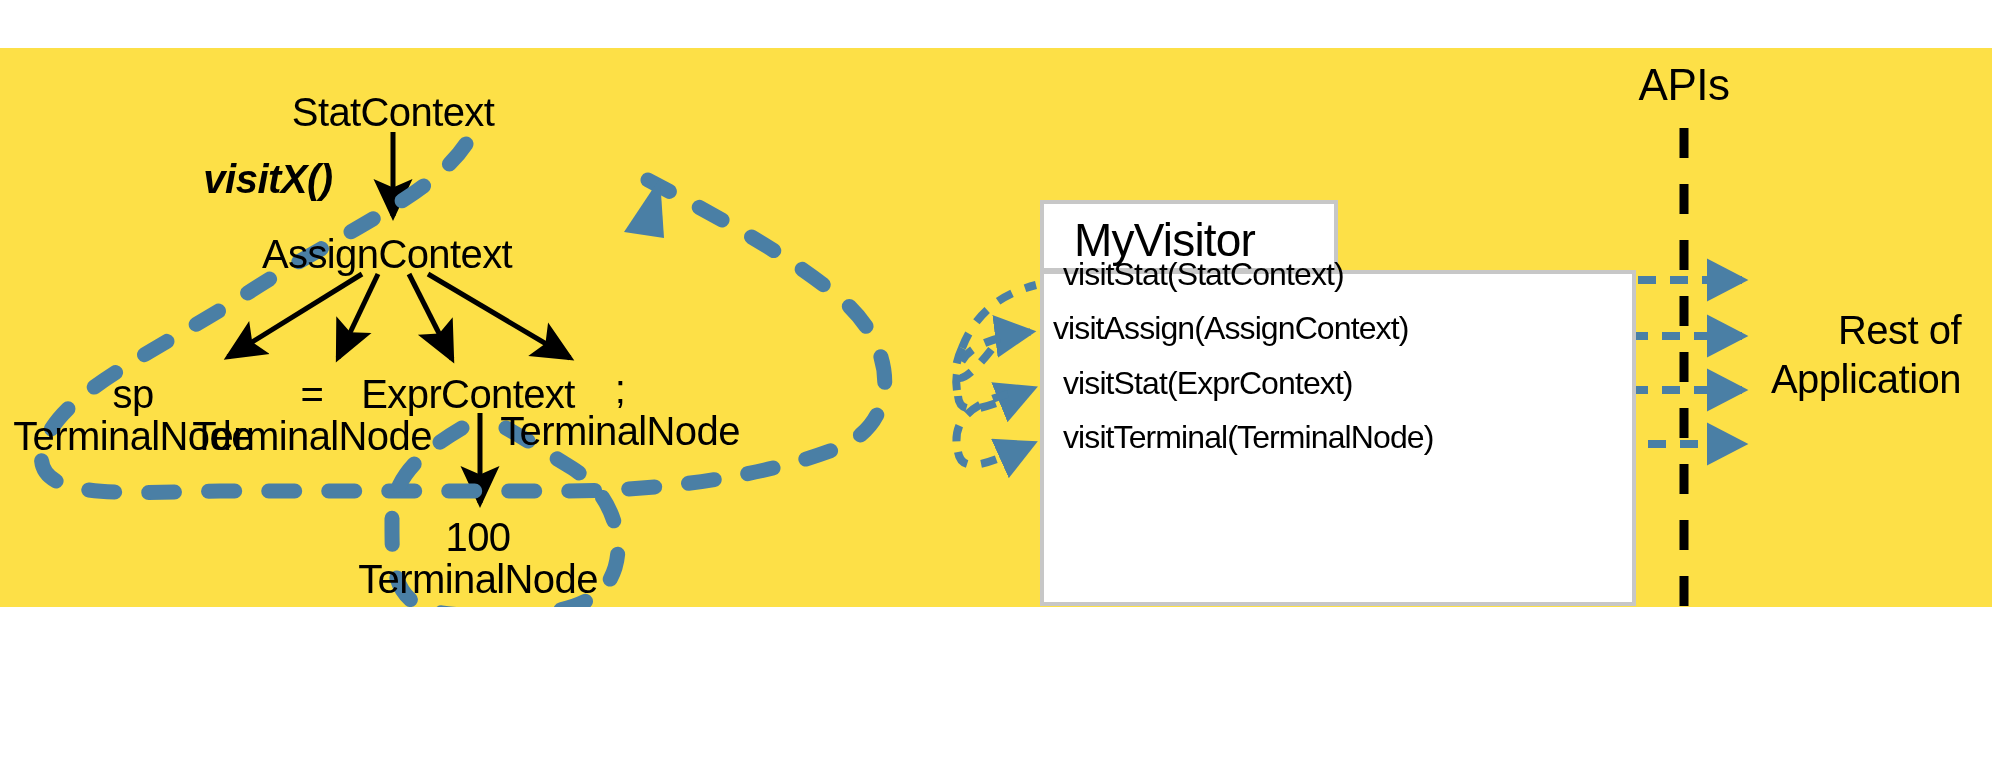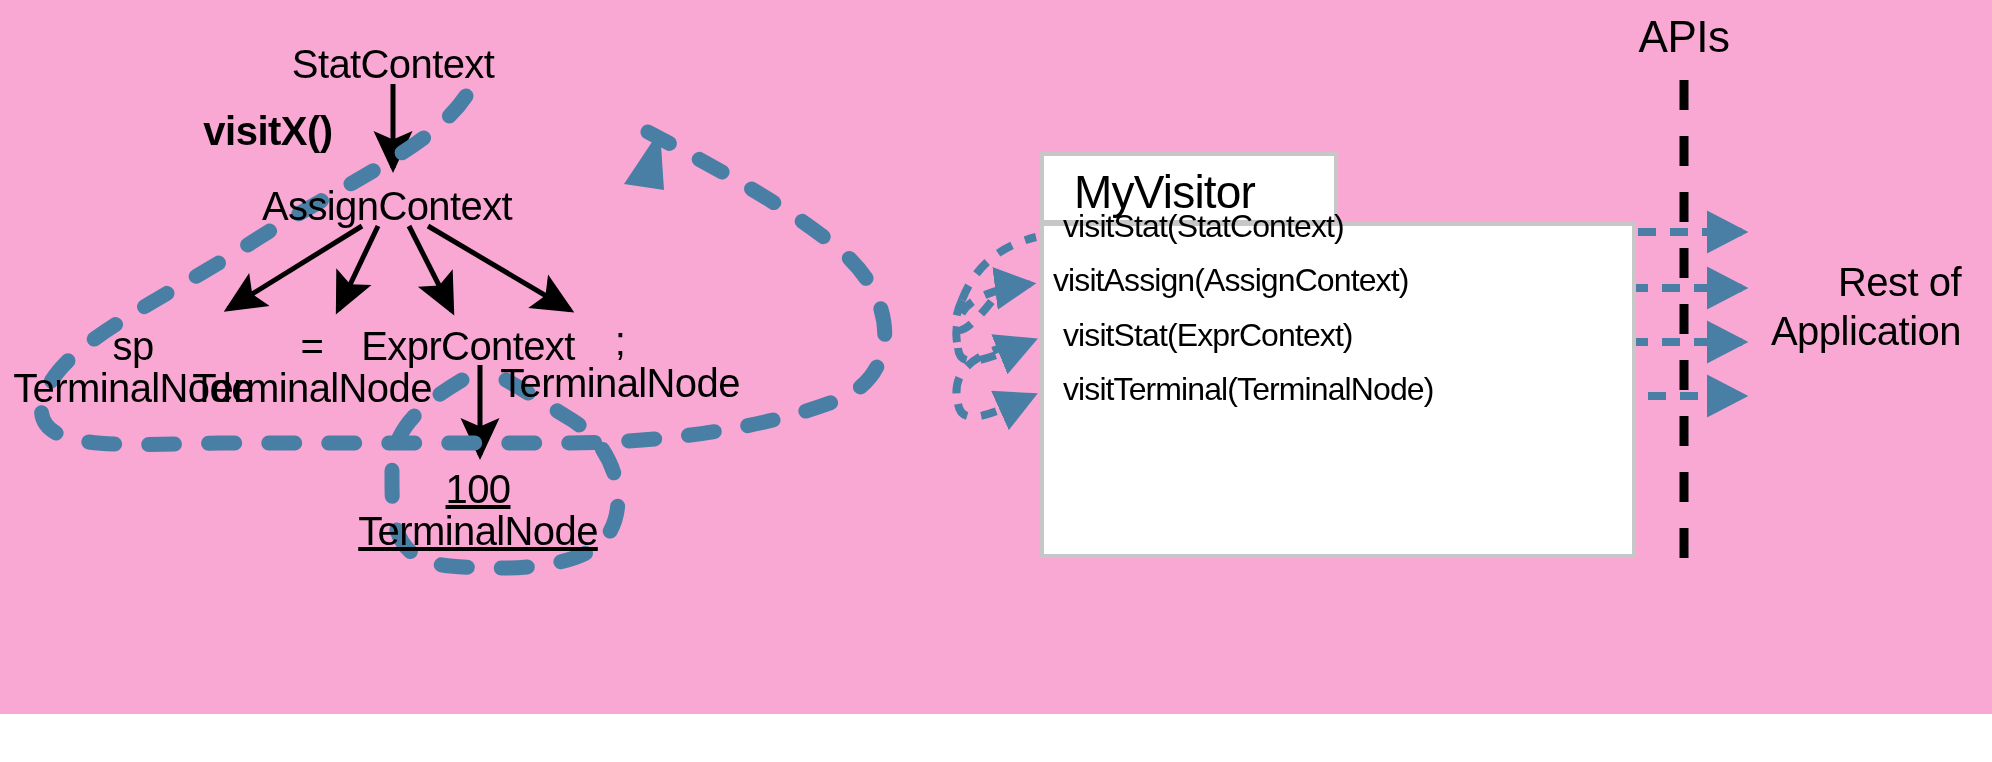--- a/index.html
+++ b/index.html
@@ -3,24 +3,25 @@
 <meta charset="utf-8">
 <style>
   html, body {
     margin: 0;
     padding: 0;
     background: #ffffff;
   }
   #canvas {
     position: relative;
     width: 1992px;
-    height: 714px;
-    background: #f9a8d4;
+    height: 559px;
+    background: #fde047;
     font-family: "Liberation Sans", sans-serif;
     overflow: hidden;
+    margin-top: 48px;
   }
   svg.layer {
     position: absolute;
     left: 0;
     top: 0;
     width: 1992px;
     height: 762px;
   }
   .lbl {
     position: absolute;
@@ -34,20 +35,21 @@
     letter-spacing: -0.6px;
     transform: translateX(-50%);
     text-align: center;
   }
   .tree-node .sub {
     display: block;
     font-size: 40px;
   }
   .visitx {
     font-size: 40px;
+    font-style: italic;
     font-weight: bold;
     letter-spacing: -0.5px;
     transform: translateX(-50%);
   }
   .apis {
     font-size: 44px;
     transform: translateX(-50%);
     letter-spacing: -0.5px;
   }
   .restof {
@@ -165,21 +167,21 @@
 
   <div class="lbl tree-node" style="left:468px; top:325px;">
     <span>ExprContext</span>
   </div>
 
   <div class="lbl tree-node" style="left:620px; top:320px;">
     <span>;</span>
     <span class="sub">TerminalNode</span>
   </div>
 
-  <div class="lbl tree-node" style="left:478px; top:468px;text-decoration:underline;">
+  <div class="lbl tree-node" style="left:478px; top:468px;">
     <span>100</span>
     <span class="sub">TerminalNode</span>
   </div>
 
   <div class="box-tab" style="left:1040px; top:152px; width:298px; height:72px;"></div>
 
   <div class="box-body" style="left:1040px; top:222px; width:596px; height:336px;"></div>
 
   <div class="lbl visitor-title" style="left:1074px; top:168px;">
     <span>MyVisitor</span>

